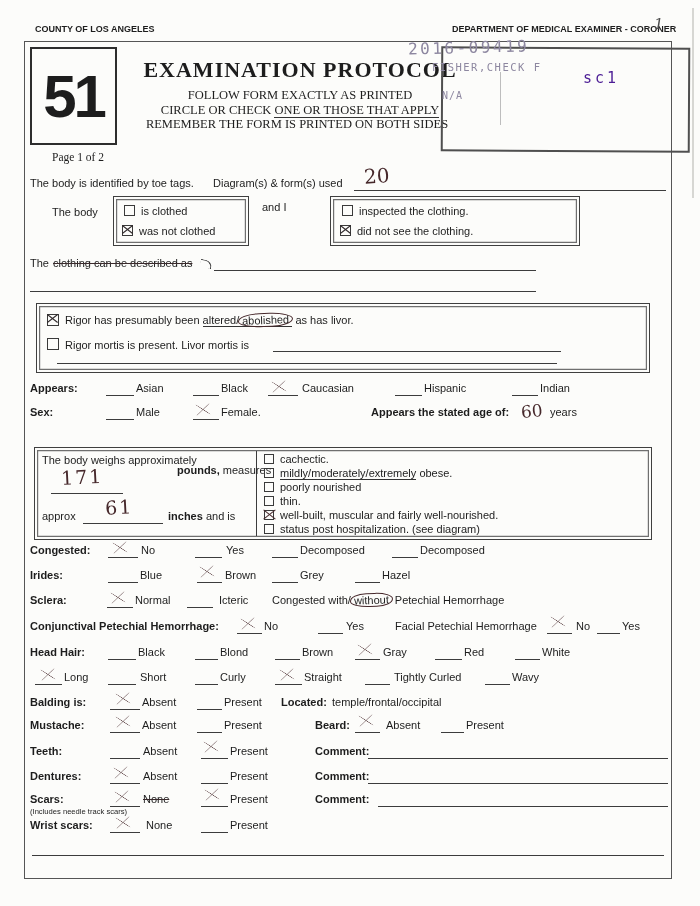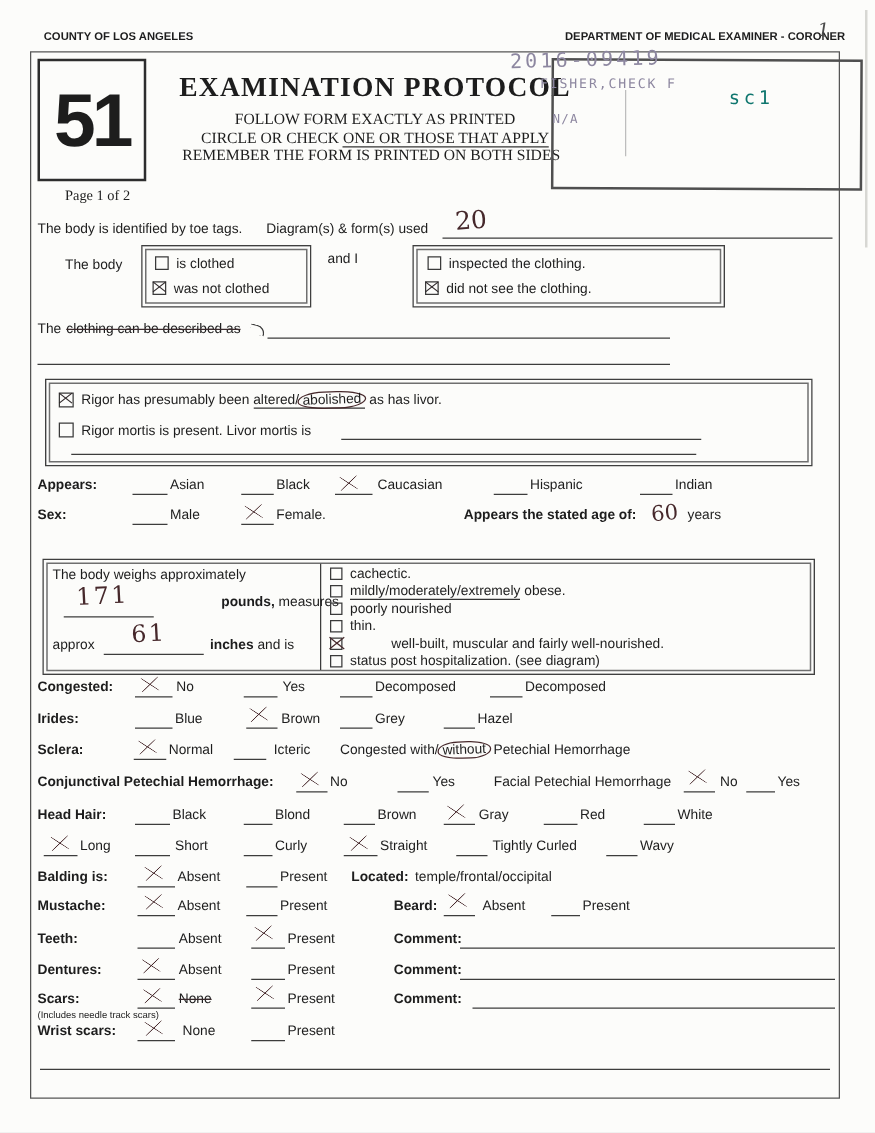--- a/index.html
+++ b/index.html
@@ -54,21 +54,21 @@
 
   <div class="it ser b" style="position:absolute;left:130px;top:57px;width:340px;text-align:center;font-size:22px;letter-spacing:1px;">EXAMINATION PROTOCOL</div>
   <div class="it ser" style="position:absolute;left:130px;top:88px;width:340px;text-align:center;font-size:12.5px;">FOLLOW FORM EXACTLY AS PRINTED</div>
   <div class="it ser" style="position:absolute;left:130px;top:103px;width:340px;text-align:center;font-size:12.5px;"><span>CIRCLE OR CHECK </span><span class="uln">ONE OR THOSE THAT APPLY</span></div>
   <div class="it ser" style="position:absolute;left:127px;top:117px;width:340px;text-align:center;font-size:12.5px;">REMEMBER THE FORM IS PRINTED ON BOTH SIDES</div>
 
   <div style="position:absolute;left:441px;top:47px;width:245px;height:101px;border:2px solid #4f4f4f;transform:rotate(0.3deg);"></div>
   <span class="stamp" style="position:absolute;left:408px;top:38px;font-size:16px;letter-spacing:2.5px;transform:rotate(-1.5deg);">2016-09419</span>
   <span class="stamp" style="position:absolute;left:432px;top:61px;font-size:10.5px;letter-spacing:1.5px;">FISHER,CHECK F</span>
   <span class="stamp" style="position:absolute;left:442px;top:90px;font-size:10px;letter-spacing:1px;">N/A</span>
-  <span class="stamp" style="position:absolute;left:583px;top:69px;font-size:15px;letter-spacing:3px;color:#0f766e;">sc1</span>
+  <span class="stamp" style="position:absolute;left:583px;top:69px;font-size:15px;letter-spacing:3px;color:#4c1d95;">sc1</span>
 
   <span class="it ser" style="position:absolute;left:52px;top:151px;font-size:11.5px;">Page 1 of 2</span>
 
   <div class="row" style="top:177px;">
     <span class="it" style="left:30px;">The body is identified by toe tags.</span>
     <span class="it" style="left:213px;">Diagram(s) &amp; form(s) used</span>
     <span class="bl" style="left:354px;top:12px;width:312px;"></span>
     <span class="it hand" style="left:364px;top:-13px;font-size:20px;transform:rotate(-4deg);">20</span>
   </div>
 
@@ -129,36 +129,36 @@
     <span class="it b" style="left:371px;">Appears the stated age of:</span>
     <span class="it hand" style="left:521px;top:-5px;font-size:17px;transform:rotate(-5deg);">60</span>
     <span class="it" style="left:550px;">years</span>
   </div>
 
   <div class="box" style="left:34px;top:447px;width:616px;height:91px;font-size:11px;">
     <span class="vl" style="left:221px;top:3px;height:85px;"></span>
     <span class="it" style="left:7px;top:6px;">The body weighs approximately</span>
     <span class="it hand" style="left:26px;top:18px;font-size:19px;transform:rotate(-3deg);letter-spacing:2px;">171</span>
     <span class="bl" style="left:16px;top:44px;width:72px;"></span>
-    <span class="it" style="left:94px;top:28px;padding-left:48px;"><span class="b">pounds,</span><span> measures</span></span>
+    <span class="it" style="left:94px;top:16px;padding-left:48px;"><span class="b">pounds,</span><span> measures</span></span>
     <span class="it" style="left:7px;top:62px;">approx</span>
     <span class="it hand" style="left:70px;top:48px;font-size:19px;transform:rotate(-3deg);letter-spacing:2px;">61</span>
     <span class="bl" style="left:48px;top:74px;width:80px;"></span>
     <span class="it" style="left:133px;top:62px;"><span class="b">inches</span><span> and is</span></span>
 
     <span class="cb" style="left:229px;top:6px;width:10px;height:10px;"></span>
     <span class="it" style="left:245px;top:5px;">cachectic.</span>
     <span class="cb" style="left:229px;top:20px;width:10px;height:10px;"></span>
     <span class="it" style="left:245px;top:19px;"><span class="uln">mildly/moderately/extremely</span><span> obese.</span></span>
     <span class="cb" style="left:229px;top:34px;width:10px;height:10px;"></span>
     <span class="it" style="left:245px;top:33px;">poorly nourished</span>
     <span class="cb" style="left:229px;top:48px;width:10px;height:10px;"></span>
     <span class="it" style="left:245px;top:47px;">thin.</span>
     <span class="cb x xm" style="left:229px;top:62px;width:10px;height:10px;"></span>
-    <span class="it" style="left:245px;top:61px;margin-left:33px;">well-built, muscular and fairly well-nourished.</span>
+    <span class="it" style="left:245px;top:61px;">well-built, muscular and fairly well-nourished.</span>
     <span class="cb" style="left:229px;top:76px;width:10px;height:10px;"></span>
     <span class="it" style="left:245px;top:75px;">status post hospitalization. (see diagram)</span>
   </div>
 
   <div class="row" style="top:544px;">
     <span class="it b" style="left:30px;">Congested:</span>
     <span class="bl" style="left:108px;top:12px;width:30px;"></span>
     <span class="hx" style="left:112px;top:-2px;height:16px;"></span>
     <span class="it" style="left:141px;">No</span>
     <span class="bl" style="left:195px;top:12px;width:27px;"></span>

